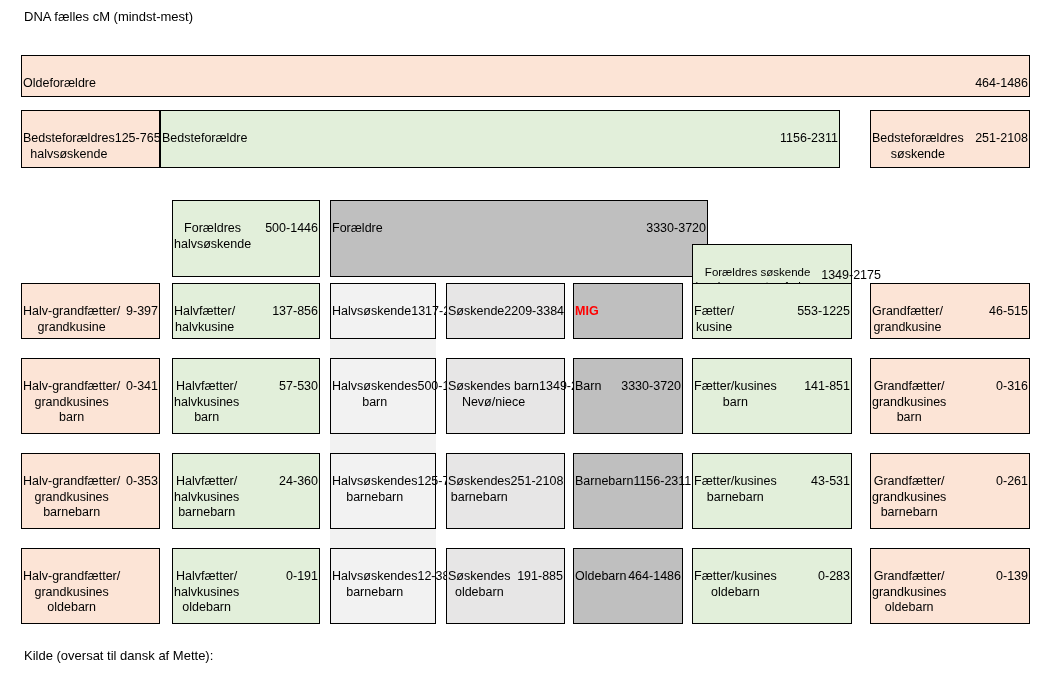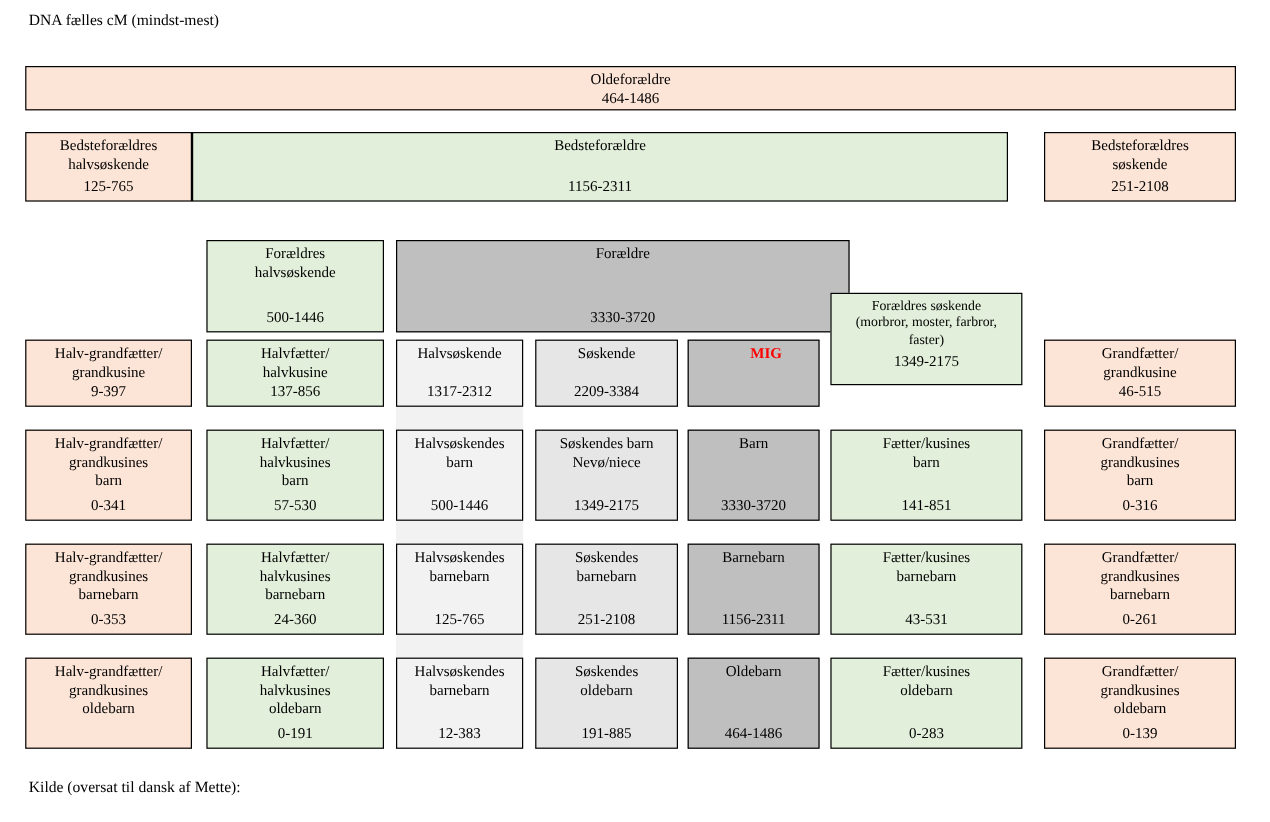--- a/index.html
+++ b/index.html
@@ -1,29 +1,29 @@
 <!DOCTYPE html>
 <html style="--peach: #fce4d6; --green: #e2efda; --gray_lightest: #f2f2f2; --gray_light: #e7e6e6; --gray_dark: #bfbfbf; --mig_red: #ff0000; --link_blue: #0563c1;"><head>
 <meta charset="utf-8">
 <style>
   html,body{margin:0;padding:0;background:#fff;}
   .canvas{position:relative;width:1058px;height:685px;background:#ffffff;
-          font-family:Liberation Serif, serif;color:#000;overflow:hidden;}
+          font-family:Liberation Sans, sans-serif;color:#000;overflow:hidden;}
   .title{position:absolute;left:24px;top:9px;font-size:13px;}
   .strip{position:absolute;left:330px;top:283px;width:106px;height:341px;background:var(--gray_lightest);}
   .box{position:absolute;box-sizing:border-box;border:1.5px solid #000;
-       display:flex;flex-direction:column;justify-content:space-between;align-items:center;
-       text-align:center;font-size:12.5px;line-height:1.25;padding:3px 1px;}
+       display:flex;flex-direction:row;justify-content:space-between;align-items:flex-start;
+       text-align:center;font-size:12.5px;line-height:1.25;padding:20px 1px;}
   .label,.range{white-space:pre;}
   .c-peach{background:var(--peach);}
   .c-green{background:var(--green);}
   .c-lightest{background:var(--gray_lightest);}
   .c-light{background:var(--gray_light);}
   .c-dark{background:var(--gray_dark);}
-  .mig .label{color:var(--mig_red);font-weight:700;margin-left:21px;}
+  .mig .label{color:var(--mig_red);font-weight:700;}
   .tight{justify-content:flex-start;margin-top:44px;}
   .tight .label{font-size:11.5px;}
   .tight .range{margin-top:3px;}
   
   .x1{left:21px;width:139px}.x2{left:172px;width:148px}.x3{left:330px;width:106px}
   .x4{left:446px;width:119px}.x5{left:573px;width:110px}.x6{left:692px;width:160px}
   .x7{left:870px;width:160px}
   .xfull{left:21px;width:1009px}.x26{left:160px;width:680px}.x35{left:330px;width:378px}
   
   .y1{top:55px;height:37px}.y2{top:110px;height:58px}.y3{top:200px;height:77px}
@@ -91,20 +91,25 @@
     <div class="range">1317-2312</div>
   </div>
   <div class="box x4 y4 c-light">
     <div class="label">Søskende</div>
     <div class="range">2209-3384</div>
   </div>
   <div class="box x5 y4 c-dark mig">
     <div class="label">MIG</div>
     <div class="range"></div>
   </div>
+  <div class="box x6 y4 c-green">
+    <div class="label">Fætter/
+kusine</div>
+    <div class="range">553-1225</div>
+  </div>
   <div class="box x7 y4 c-peach">
     <div class="label">Grandfætter/
 grandkusine</div>
     <div class="range">46-515</div>
   </div>
 
   <div class="box x1 y5 c-peach">
     <div class="label">Halv-grandfætter/
 grandkusines
 barn</div>

